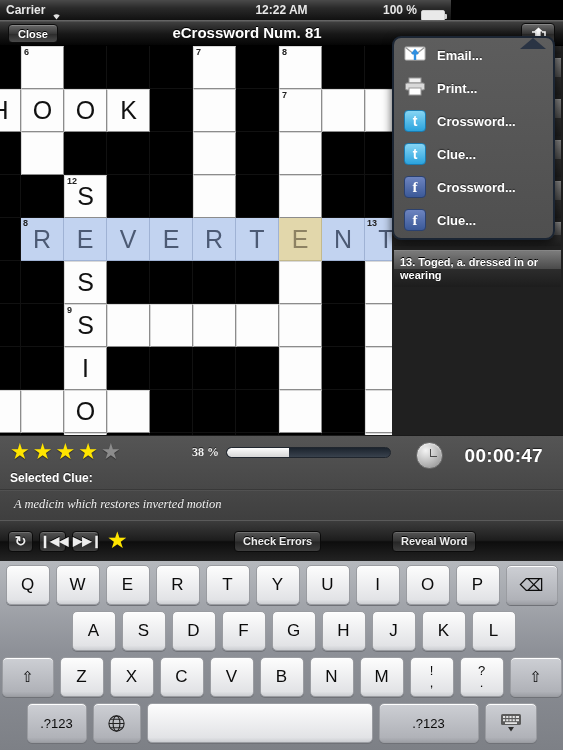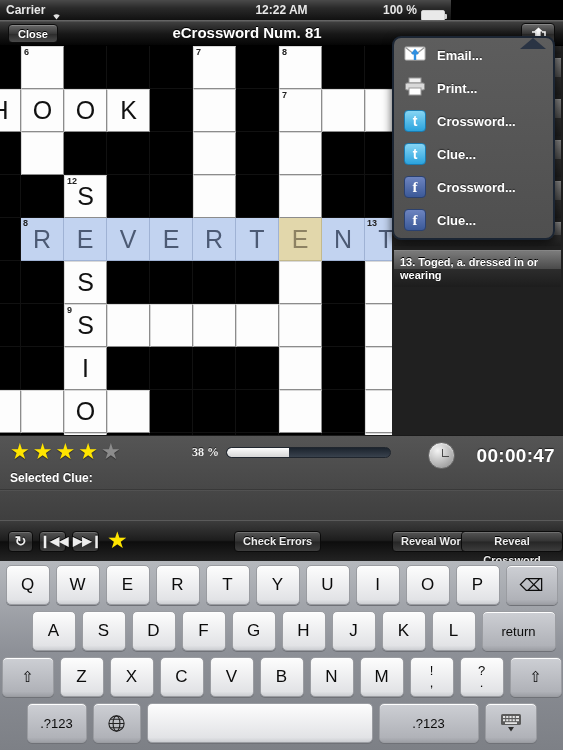--- a/index.html
+++ b/index.html
@@ -91,21 +91,21 @@
   .star{ font-size:22px; line-height:22px; }
   .star.on{ color:#ffe500; text-shadow:0 1px 1px rgba(0,0,0,.5);}
   .star.off{ color:#8c8c8c; text-shadow:0 1px 1px rgba(0,0,0,.4);}
   #pct-label{ position:absolute; left:192px; top:9px; color:#f2f2f2; font-size:12px; font-weight:bold;
     text-shadow:0 -1px 0 #222;font-family:Liberation Serif, serif;}
   #progress-track{ position:absolute; left:226px; top:11px; width:165px; height:11px; border-radius:6px;
     background:linear-gradient(to bottom,#1c242e,#39424d); border:1px solid #20262e; overflow:hidden;}
   #progress-fill{ height:100%; background:linear-gradient(to bottom,#fcfcfc,#d6d6d6); border-radius:6px 0 0 6px;}
   #selected-clue-label{ position:absolute; left:10px; top:35px; color:#fff; font-size:12px; font-weight:bold;
     text-shadow:0 -1px 0 #232323;}
-  #timer-wrap{ position:absolute; right:8px; top:6px; display:flex; align-items:center; gap:22px;}
+  #timer-wrap{ position:absolute; right:20px; top:6px; display:flex; align-items:center; gap:22px;}
   #clock-icon{ width:27px; height:27px; border-radius:50%;
     background:radial-gradient(circle at 35% 30%,#f4f4f4,#a8a8a8 70%,#7d7d7d);
     border:1px solid #6c6c6c; position:relative; box-shadow:inset 0 1px 2px rgba(255,255,255,.6);}
   #clock-icon:before,#clock-icon:after{content:""; position:absolute; background:#4a4a4a;}
   #clock-icon:before{ left:13px; top:6px; width:1px; height:8px;}
   #clock-icon:after{ left:13px; top:13px; width:7px; height:1px;}
   #timer-text{ color:#fff; font-size:19px; font-weight:bold; letter-spacing:.3px; text-shadow:0 -1px 1px #222;}
   #clue-divider{ position:absolute; left:0; top:53px; width:563px; height:2px;
     background:linear-gradient(to bottom,#2c2c2c,#5e5e5e);}
   #selected-clue-text{ position:absolute; left:14px; top:61px; color:#f0f0f0; font-size:12.5px;
@@ -420,30 +420,30 @@
   <div id="pct-label">38 %</div>
   <div id="progress-track">
     <div id="progress-fill" style="width: 38%;"></div>
   </div>
   <div id="selected-clue-label">Selected Clue:</div>
   <div id="timer-wrap">
     <div id="clock-icon"></div>
     <div id="timer-text">00:00:47</div>
   </div>
   <div id="clue-divider"></div>
+  <div id="selected-clue-text">A medicin which restores inverted motion</div>
 </div>
 
 <div id="toolbar">
   <div class="tb-btn" id="refresh-button">↻</div>
   <div class="tb-btn" id="prev-button">❙◀◀</div>
   <div class="tb-btn" id="next-button">▶▶❙</div>
   <div id="star-button">★</div>
   <div class="tb-btn" id="check-errors-button">Check Errors</div>
   <div class="tb-btn" id="reveal-word-button">Reveal Word</div>
-  <div class="tb-btn" id="reveal-crossword-button">Reveal Crossword</div>
 </div>
 
 <div id="keyboard">
   <div class="krow" id="krow1">
       <div class="key k-letter">Q</div>
       <div class="key k-letter">W</div>
       <div class="key k-letter">E</div>
       <div class="key k-letter">R</div>
       <div class="key k-letter">T</div>
       <div class="key k-letter">Y</div>
@@ -456,21 +456,20 @@
   <div class="krow r2" id="krow2">
       <div class="key k-letter">A</div>
       <div class="key k-letter">S</div>
       <div class="key k-letter">D</div>
       <div class="key k-letter">F</div>
       <div class="key k-letter">G</div>
       <div class="key k-letter">H</div>
       <div class="key k-letter">J</div>
       <div class="key k-letter">K</div>
       <div class="key k-letter">L</div>
-      <div class="key wide dark" id="key-return">return</div>
     </div>
   <div class="krow" id="krow3">
       <div class="key dark" id="key-shift-l">⇧</div>
       <div class="key k-letter">Z</div>
       <div class="key k-letter">X</div>
       <div class="key k-letter">C</div>
       <div class="key k-letter">V</div>
       <div class="key k-letter">B</div>
       <div class="key k-letter">N</div>
       <div class="key k-letter">M</div>

